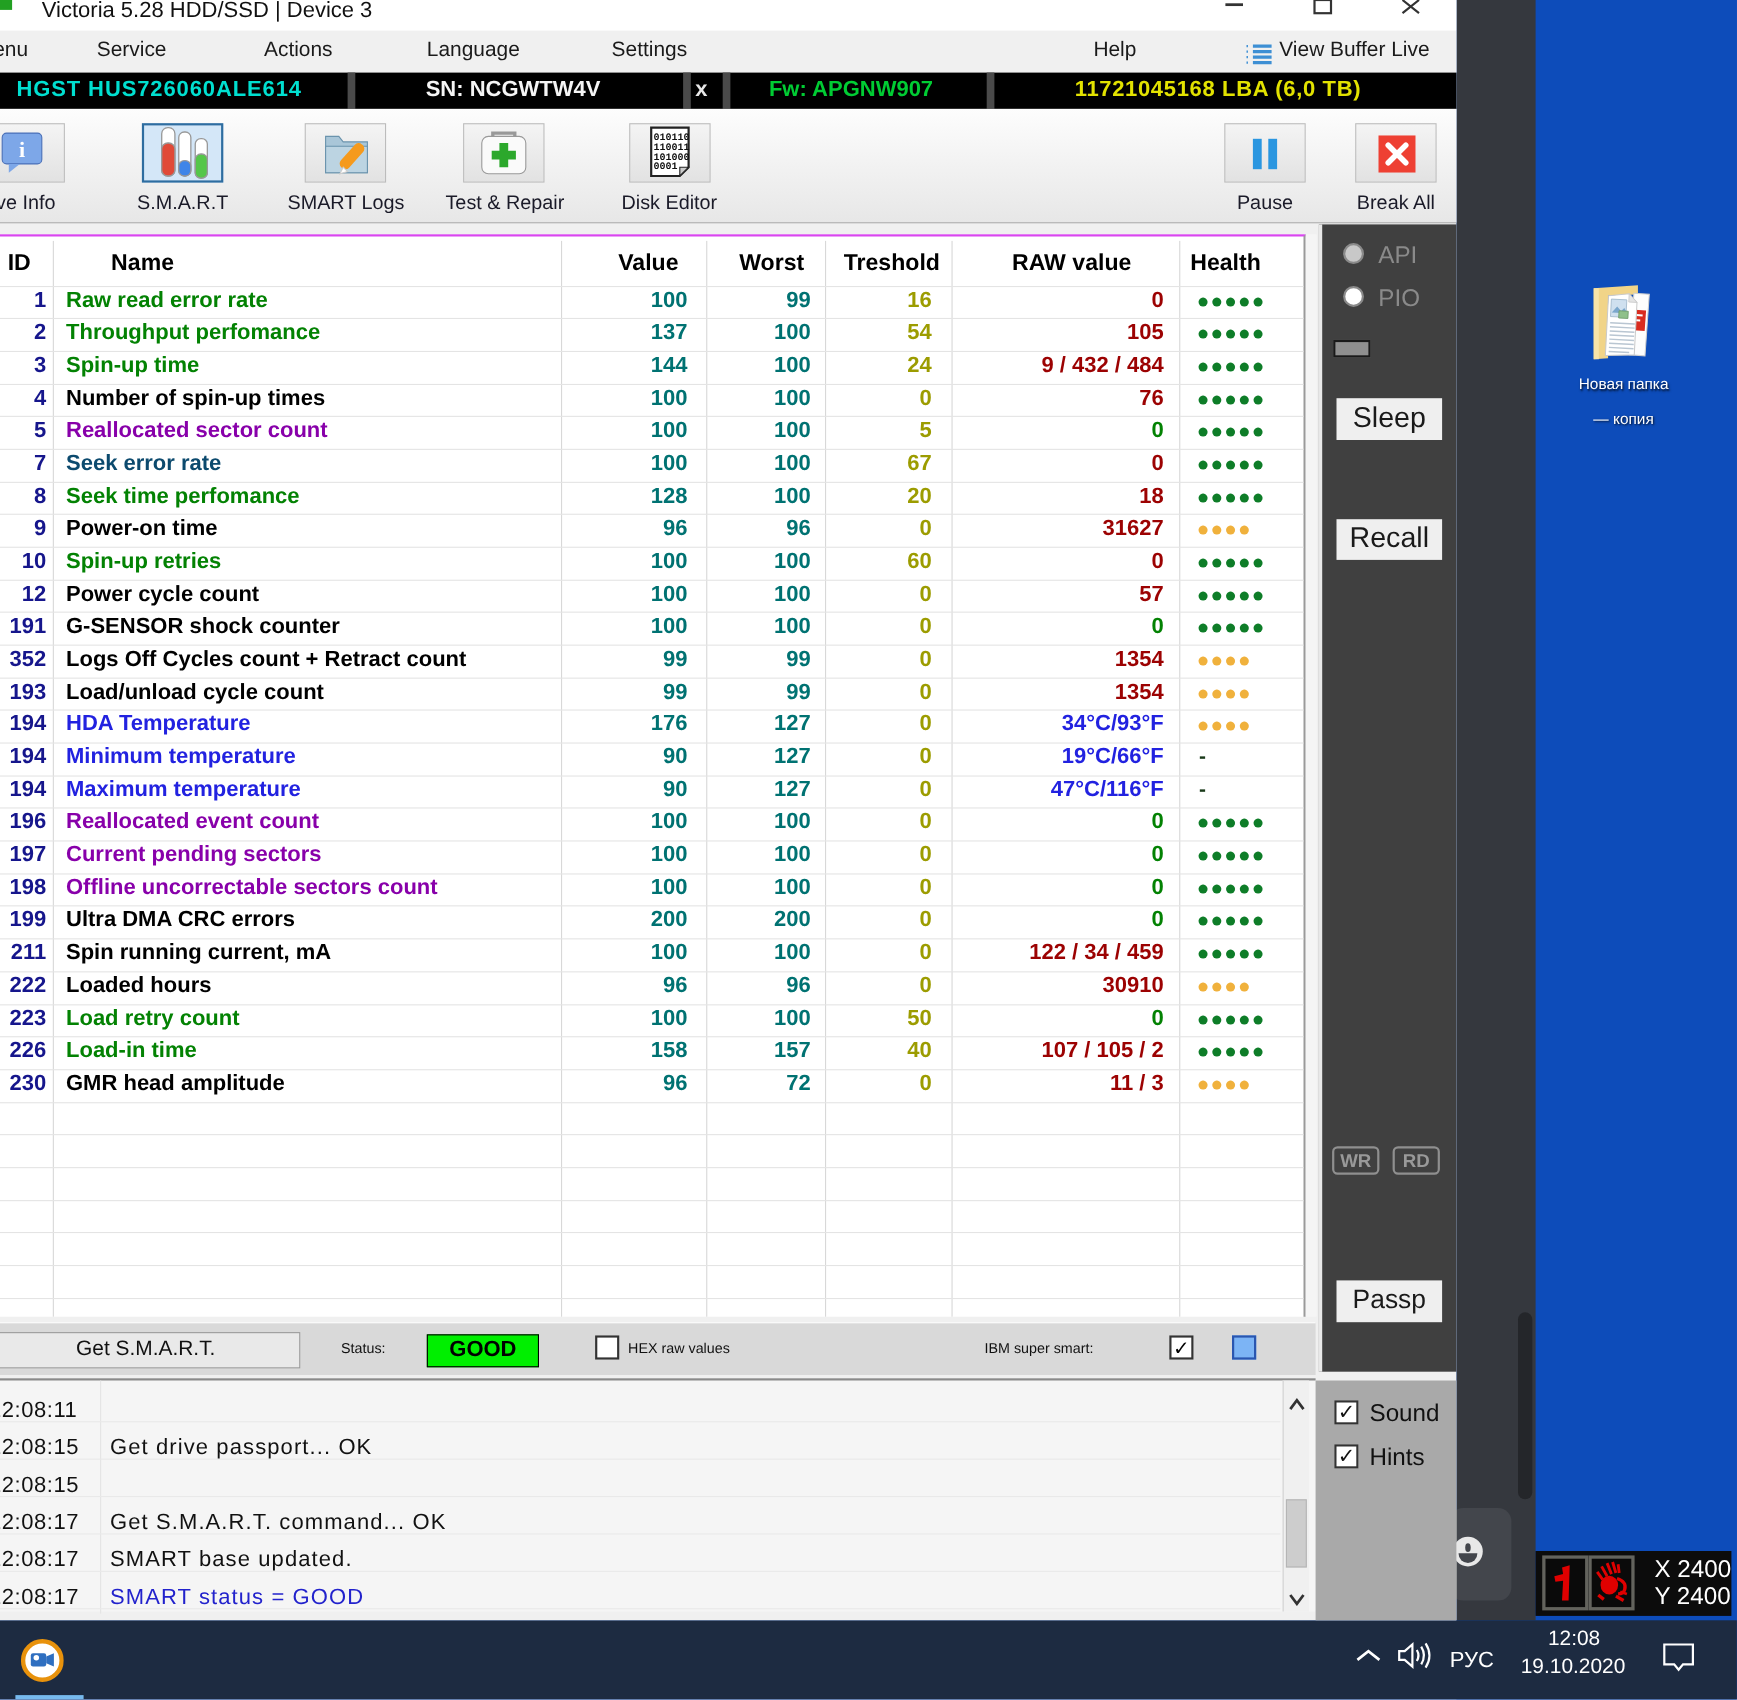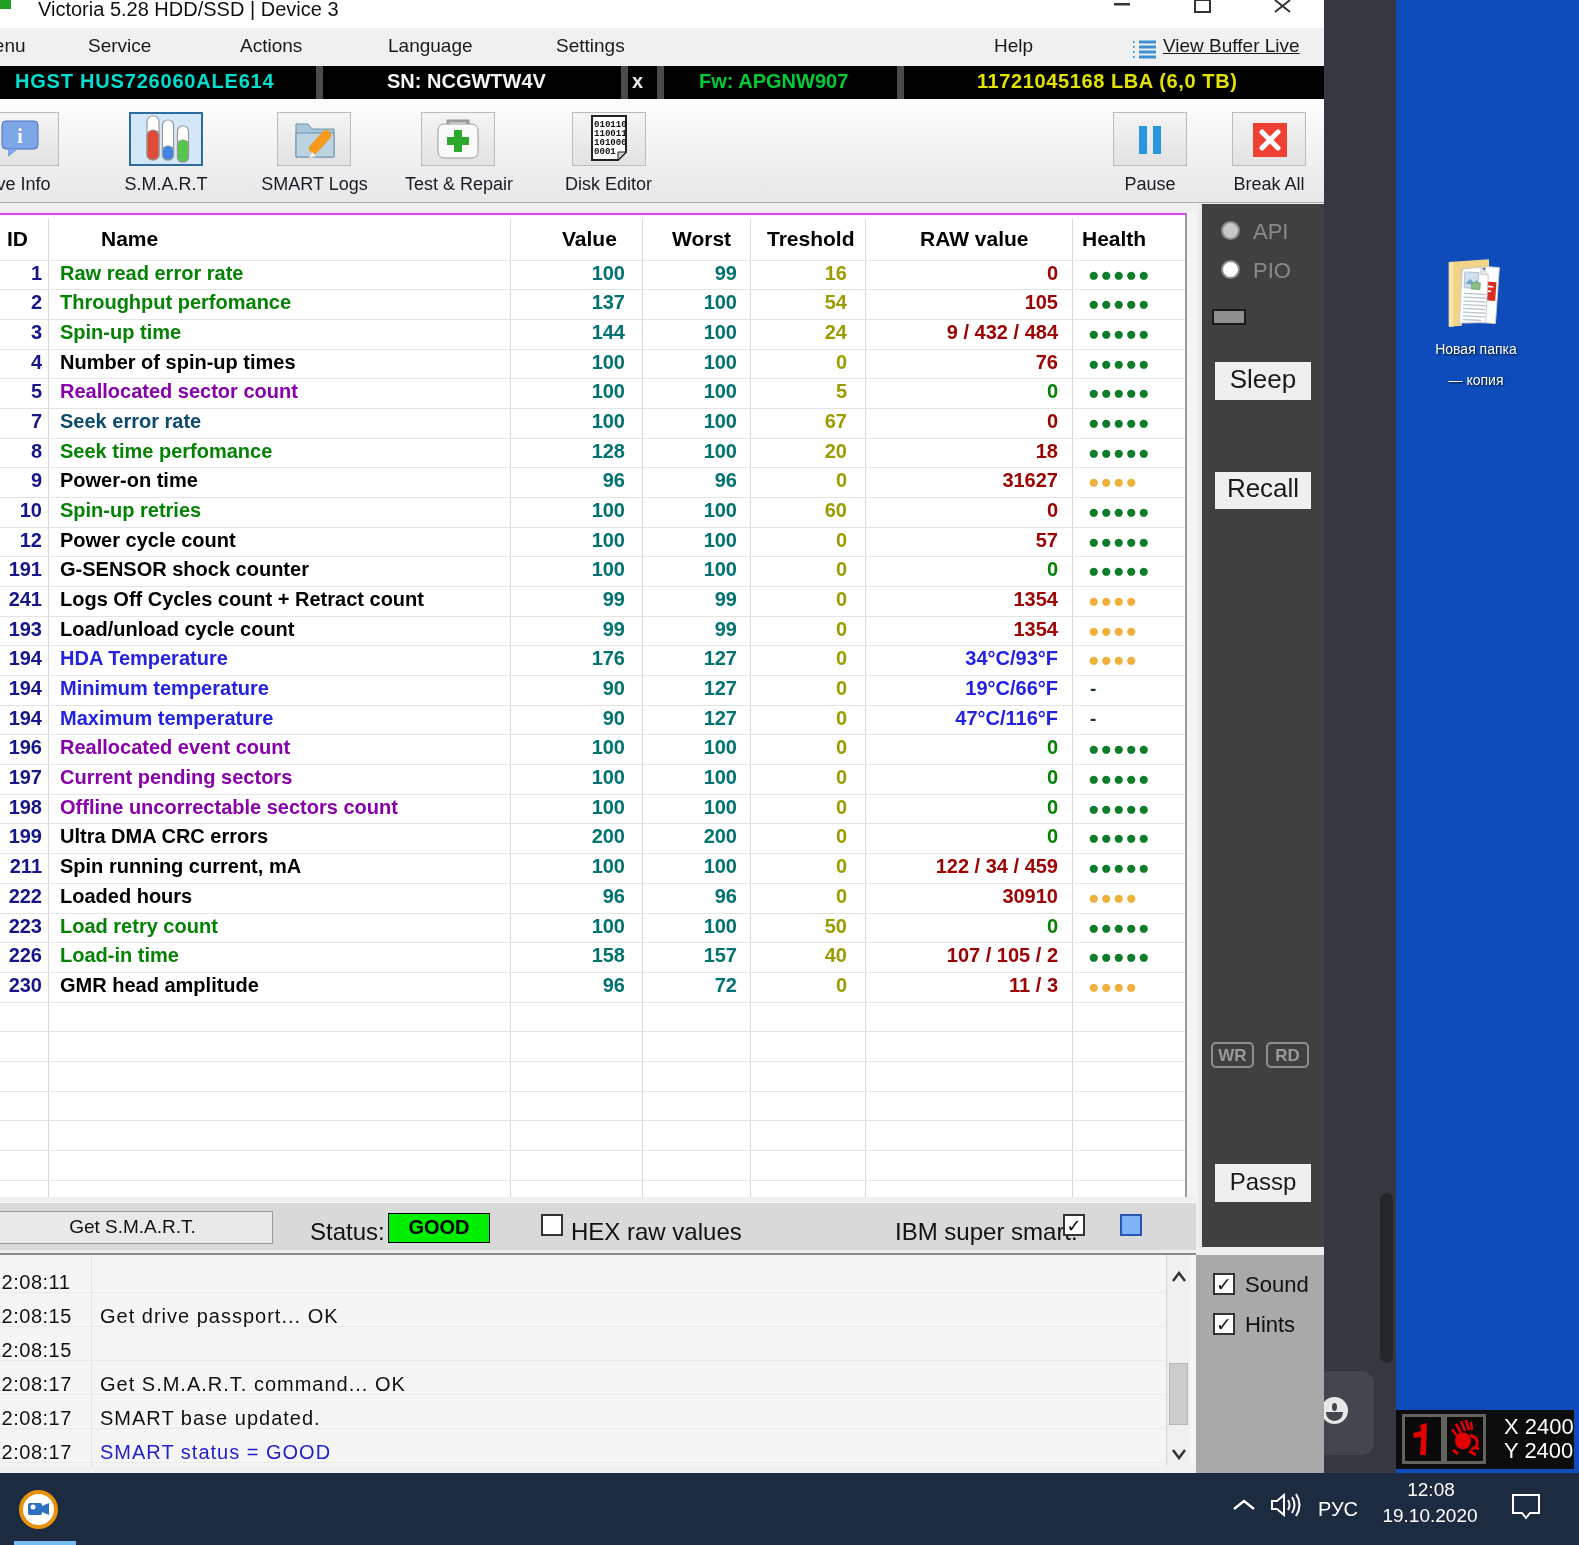--- a/index.html
+++ b/index.html
@@ -66,21 +66,21 @@
 .dash { position:absolute; left:1090px; top:3px; font-size:19px; font-weight:bold; color:#1a3a1a; }
 .hl { position:absolute; left:0; width:1185px; height:1px; background:#e4e4e4; }
 .vl { position:absolute; top:4px; width:1px; height:978px; background:#d8d8d8; }
 #tsb { position:absolute; left:1187px; top:213px; width:10px; height:984px; background:#f5f5f5; }
 
 
 #status { position:absolute; left:0; top:1202px; width:1196px; height:48px; background:#d9d9d9; border-top:1px solid #fff; }
 #getsmart { position:absolute; left:-8px; top:8px; width:281px; height:33px; background:#e9e9e9; border:1px solid #9a9a9a; font-size:19px; color:#111; text-align:center; padding-top:4px; }
 #good { position:absolute; left:388px; top:10px; width:102px; height:30px; background:#00ef00; border:1px solid #000; font-size:20px; color:#000; text-align:center; padding-top:2px; font-weight:600; }
 .cb { position:absolute; width:22px; height:22px; background:#fff; border:2px solid #333; }
-#status .lbl { position:absolute; font-size:24px; color:#111; }
+#status .lbl { position:absolute; font-size:13px; color:#111; }
 #ibm-blue { position:absolute; left:1120px; top:11px; width:22px; height:22px; background:#7cb4f5; border:2px solid #2a56b0; }
 
 
 #log { position:absolute; left:0; top:1253px; width:1196px; height:212px; background:#f5f5f5; border-top:2px solid #8a8a8a; }
 #log .ts { position:absolute; left:-10px; width:84px; font-size:20px; letter-spacing:0.5px; color:#111; }
 #log .msg { position:absolute; left:100px; font-size:20px; letter-spacing:1px; color:#111; white-space:pre; }
 #logdiv { position:absolute; left:91px; top:0; width:1px; height:212px; background:#e4e4e4; }
 .lsep { position:absolute; left:0; width:1164px; height:1px; background:#e9e9e9; }
 #logsb { position:absolute; left:1166px; top:0; width:24px; height:210px; background:#f0f0f0; border-left:1px solid #d0d0d0; }
 
@@ -178,21 +178,21 @@
   <rect x="83" y="0" width="15" height="12" fill="none" stroke="#333" stroke-width="2"></rect>
   <path d="M163 0 L178 12 M178 0 L163 12" stroke="#333" stroke-width="2"></path>
 </svg>
 <div id="menubar">
   <span style="left:-22px;">Menu</span>
   <span style="left:88px;">Service</span>
   <span style="left:240px;">Actions</span>
   <span style="left:388px;">Language</span>
   <span style="left:556px;">Settings</span>
   <span style="left:994px;">Help</span>
-  <span style="left:1163px;text-decoration:underline;">View Buffer Live</span>
+  <span style="left:1163px;">View Buffer Live</span>
 </div>
 <svg class="abs" style="left:1133px;top:40px;" width="24" height="22" viewBox="0 0 24 22">
   <g stroke="#3d8fd4" stroke-width="3">
       <path d="M6 2 h17 M6 7 h17 M6 12 h17 M6 17 h17"></path>
     </g>
   <g stroke="#3d8fd4" stroke-width="2">
       <path d="M0 2 h3 M0 7 h3 M0 12 h3 M0 17 h3" stroke-dasharray="1.5 1.5"></path>
     </g>
 </svg>
 <div id="blackbar">
@@ -414,21 +414,21 @@
 <div class="tr" style="top:341.3px">
 <span class="c id">191</span>
 <span class="c nm" style="color:#000000">G-SENSOR shock counter</span>
 <span class="c v1">100</span>
 <span class="c v2">100</span>
 <span class="c v3">0</span>
 <span class="c v4" style="color:#038203">0</span>
 <span class="dots dg">●●●●●</span>
 </div>
 <div class="tr" style="top:371.0px">
-<span class="c id">241</span>
+<span class="c id">352</span>
 <span class="c nm" style="color:#000000">Logs Off Cycles count + Retract count</span>
 <span class="c v1">99</span>
 <span class="c v2">99</span>
 <span class="c v3">0</span>
 <span class="c v4" style="color:#9c0202">1354</span>
 <span class="dots do">●●●●</span>
 </div>
 <div class="tr" style="top:400.7px">
 <span class="c id">193</span>
 <span class="c nm" style="color:#000000">Load/unload cycle count</span>

